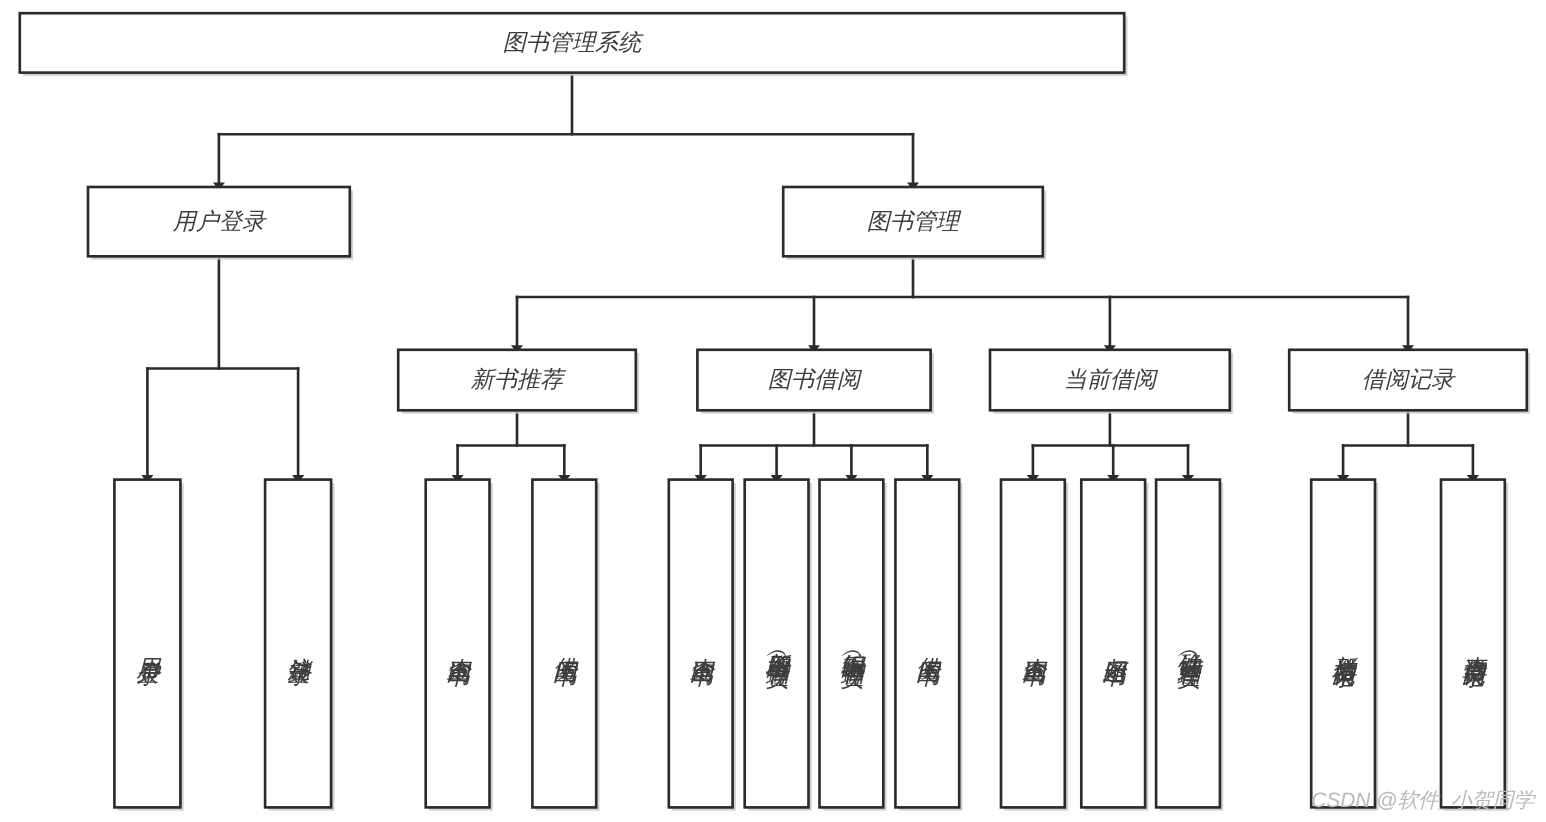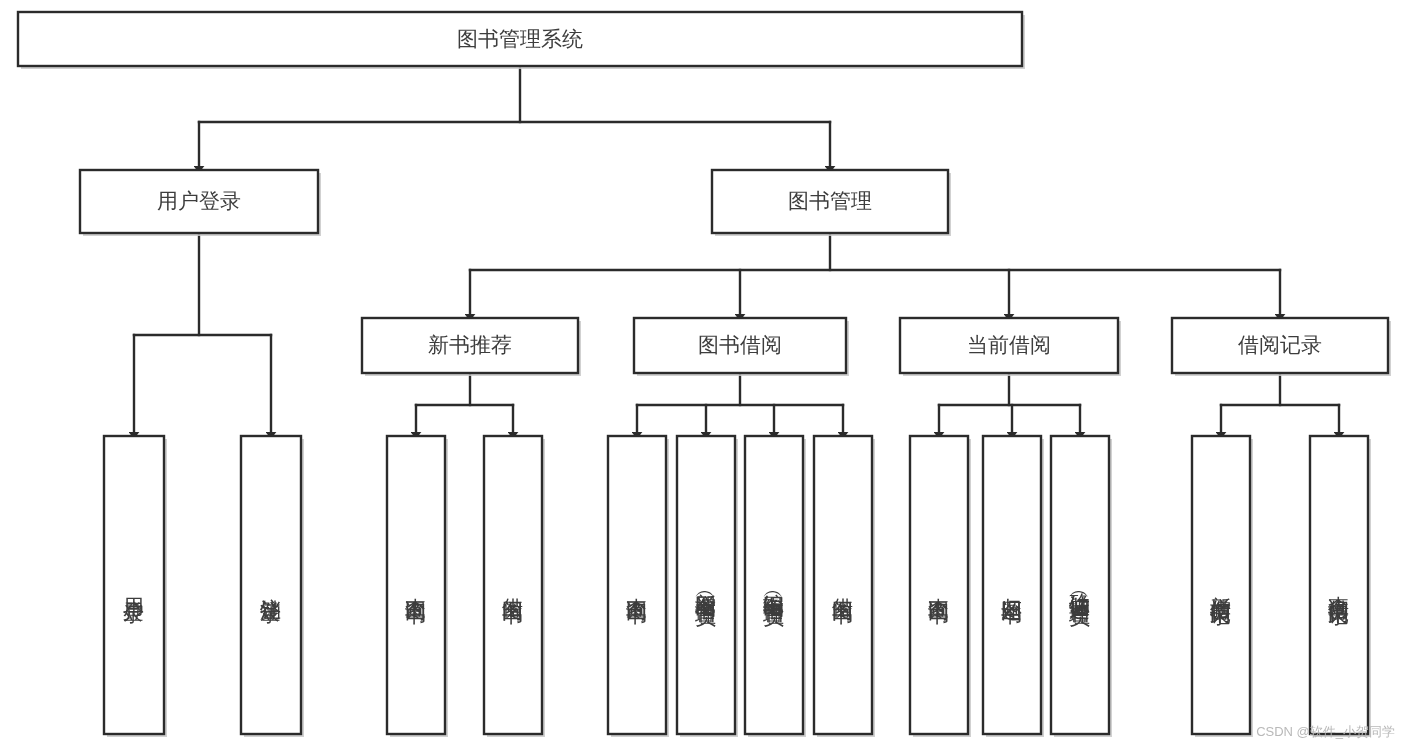--- a/index.html
+++ b/index.html
@@ -10,20 +10,21 @@
   }
   body {
     font-family: "Liberation Sans", "DejaVu Sans", sans-serif;
   }
   #diagram-root {
     position: relative;
     width: 1405px;
     height: 747px;
     background: #ffffff;
     overflow: hidden;
+    font-style: italic;
   }
   svg.canvas {
     position: absolute;
     top: 0;
     left: 0;
     width: 1405px;
     height: 747px;
     display: block;
   }
   .node-box {
@@ -64,21 +65,21 @@
     justify-content: center;
     text-align: center;
     pointer-events: none;
     user-select: none;
   }
   .watermark {
     position: absolute;
     right: 10px;
     bottom: 6px;
     font-family: "Liberation Sans", "DejaVu Sans", sans-serif;
-    font-size: 13px;
+    font-size: 19px;
     color: #b9b9b9;
     white-space: nowrap;
     user-select: none;
   }
 </style>
 </head>
 <body>
 
 <div id="diagram-root">
 

